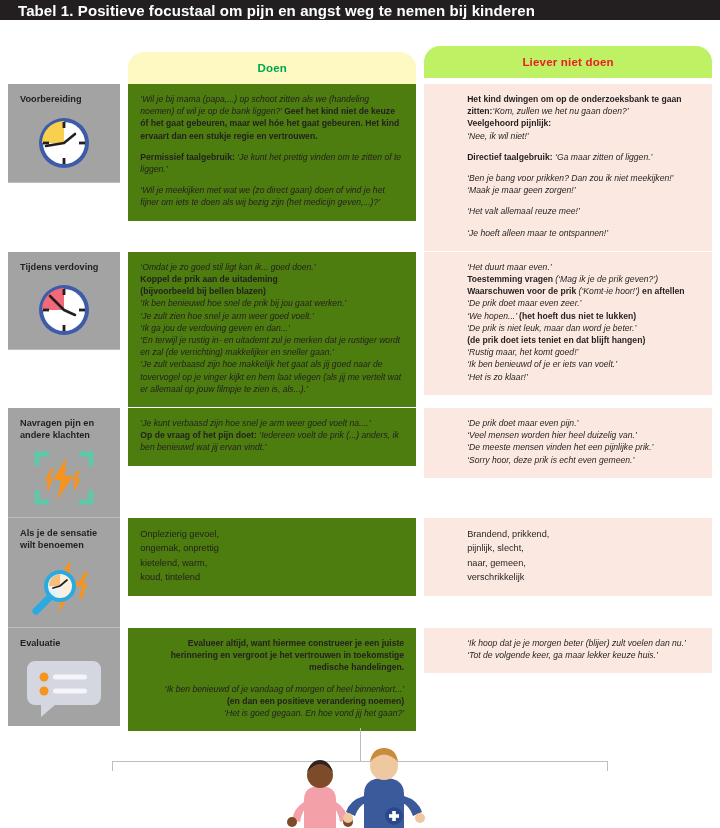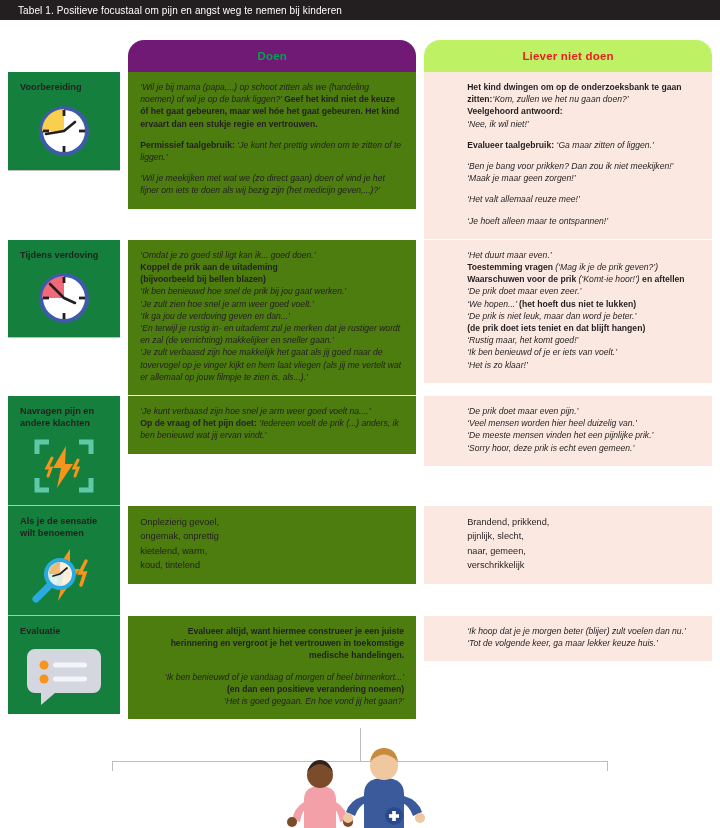--- a/index.html
+++ b/index.html
@@ -13,22 +13,22 @@
   }
   .banner{
     height:20px;
     background:#231f20;
     display:flex;align-items:center;
     padding-left:18px;
     box-sizing:border-box;
   }
   .banner-title{
     color:#ffffff;
-    font-size:10px;
-    font-weight:normal;
+    font-size:15px;
+    font-weight:bold;
     letter-spacing:.1px;
     white-space:nowrap;
   }
   .table-wrap{
     position:relative;
     padding:0 8px;
     box-sizing:border-box;
     width:720px;
   }
   table.matrix{
@@ -45,37 +45,37 @@
 
   
   th{padding:0;margin:0;}
   .hd{
     height:32px;
     display:flex;align-items:center;justify-content:center;
     font-size:11.5px;font-weight:bold;
     border-radius:16px 16px 0 0;
     letter-spacing:.2px;
   }
-  .hd-doen{background:#701a75;color:#00a550;}
+  .hd-doen{background:#fef9c3;color:#00a550;margin-top:12px;}
   .hd-niet{background:#bef264;color:#ed1c24;}
   .hd-blank{height:32px;background:#ffffff;}
 
   
   td{vertical-align:top;padding:0;}
   .cell{
     box-sizing:border-box;
     padding:9px 12px 12px 12px;
     font-size:8.6px;
     line-height:1.42;
     height:100%;
   }
   .cell-doen{background:#4d7c0f;}
   .cell-niet{background:#fbe9e1;}
   .cell-label{
-    background:#15803d;
+    background:#a3a3a3;
     padding:8px 8px 10px 8px;
     border-bottom:1px solid #bdbdbd;
   }
   tr.row td.sep-doen .cell, tr.row td.sep-niet .cell{
     border-bottom:1px solid #ffffff;
   }
   .rowline .cell-doen{border-bottom:1px solid #ffffff;}
   .rowline .cell-niet{border-bottom:1px solid #ffffff;padding-left:43px;}
 
   .rlabel{
@@ -170,22 +170,22 @@
           <td class="sep-doen">
             <div class="cell cell-doen" style="">
               <div class="blk p"><span class="it">‘Wil je bij mama (papa,...) op schoot zitten als we (handeling noemen) of wil je op de bank liggen?’ </span><span class="bd">Geef het kind niet de keuze óf het gaat gebeuren, maar wel hóe het gaat gebeuren. Het kind ervaart dan een stukje regie en vertrouwen.</span></div>
               <div class="blk p"><span class="bd">Permissief taalgebruik: </span><span class="it">‘Je kunt het prettig vinden om te zitten of te liggen.’</span></div>
               <div class="blk p"><span class="it">‘Wil je meekijken met wat we (zo direct gaan) doen of vind je het fijner om iets te doen als wij bezig zijn (het medicijn geven,...)?’</span></div>
             </div>
           </td>
           <td></td>
           <td class="sep-niet">
             <div class="cell cell-niet" style="">
-              <div class="blk p"><span class="bd">Het kind dwingen om op de onderzoeksbank te gaan zitten:</span><span class="it">‘Kom, zullen we het nu gaan doen?’</span><br><span class="bd">Veelgehoord antwoord: </span><br><span class="it">‘Nee, ik wil niet!’</span></div>
-              <div class="blk p"><span class="bd">Evalueer taalgebruik: </span><span class="it">‘Ga maar zitten of liggen.’</span></div>
+              <div class="blk p"><span class="bd">Het kind dwingen om op de onderzoeksbank te gaan zitten:</span><span class="it">‘Kom, zullen we het nu gaan doen?’</span><br><span class="bd">Veelgehoord pijnlijk: </span><br><span class="it">‘Nee, ik wil niet!’</span></div>
+              <div class="blk p"><span class="bd">Directief taalgebruik: </span><span class="it">‘Ga maar zitten of liggen.’</span></div>
               <div class="blk p"><span class="it">‘Ben je bang voor prikken? Dan zou ik niet meekijken!’</span><br><span class="it">‘Maak je maar geen zorgen!’</span></div>
               <div class="blk p"><span class="it">‘Het valt allemaal reuze mee!’</span></div>
               <div class="blk p"><span class="it">‘Je hoeft alleen maar te ontspannen!’</span></div>
             </div>
           </td>
         </tr>
         <tr class="row rowline">
           <td>
             <div class="cell cell-label" style="">
               <div class="rlabel">Tijdens verdoving</div>

